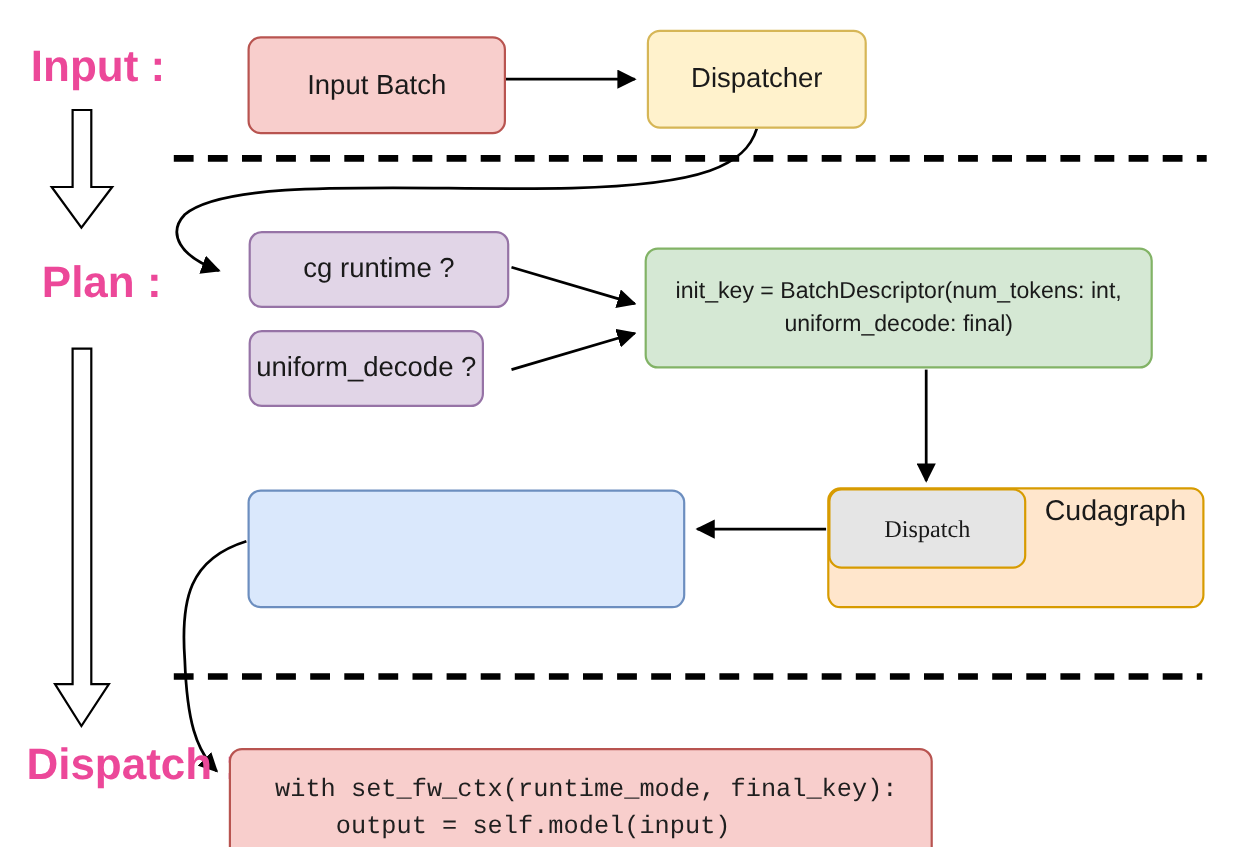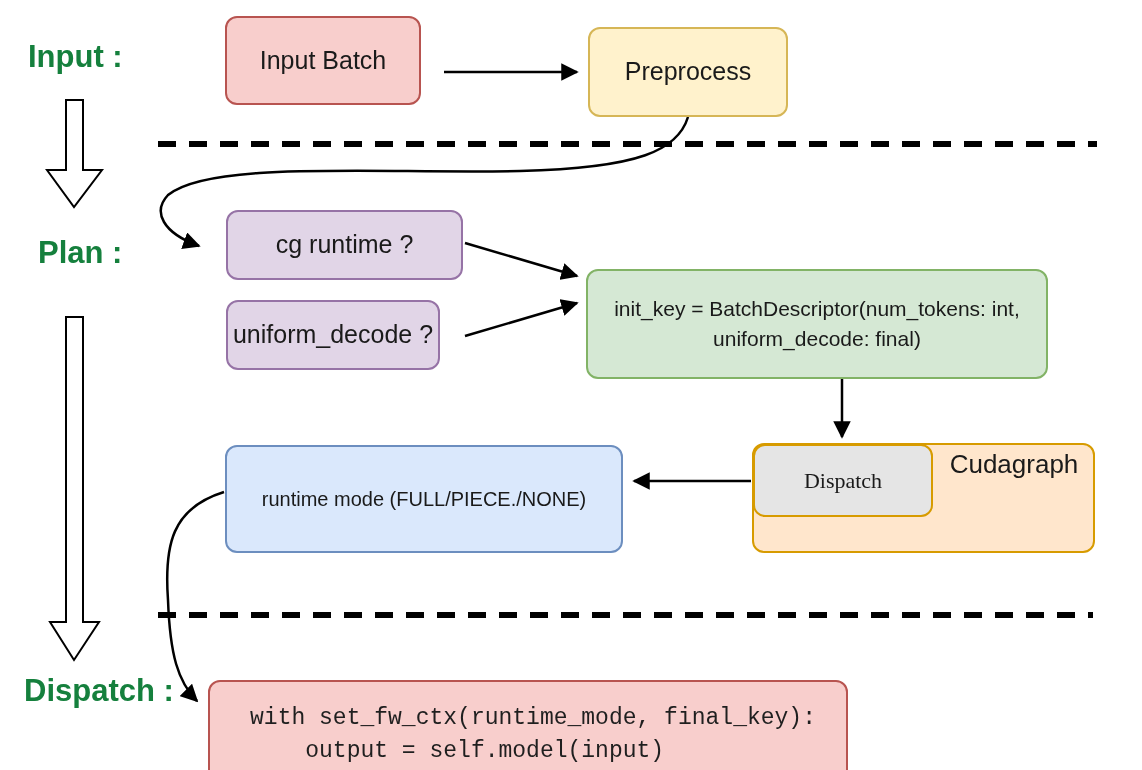--- a/index.html
+++ b/index.html
@@ -9,22 +9,22 @@
     height: 770px;
     background: #ffffff;
     font-family: "Liberation Sans", sans-serif;
     color: #1a1a1a;
     overflow: hidden;
   }
   .layer { position: absolute; left: 0; top: 0; width: 1142px; height: 770px; }
   .section-label {
     position: absolute;
     font-weight: bold;
-    font-size: 31px;
-    color: #15803d;
+    font-size: 40px;
+    color: #ec4899;
     white-space: nowrap;
   }
   .node {
     position: absolute;
     box-sizing: border-box;
     border: 2px solid;
     border-radius: 12px;
     display: flex;
     align-items: center;
     justify-content: center;
@@ -93,56 +93,55 @@
 
     <path d="M 751 481 L 634 481" stroke="#000000" stroke-width="2.5" fill="none" marker-end="url(#arrow)"></path>
 
     <path d="M 224 492 C 172 508, 164 545, 168 600 C 170 655, 178 682, 197 701" stroke="#000000" stroke-width="2.5" fill="none" marker-end="url(#arrow)"></path>
   </svg>
 
   <div class="section-label" style="left:28px; top:39px;">Input :</div>
   <div class="section-label" style="left:38px; top:235px;">Plan :</div>
   <div class="section-label" style="left:24px; top:673px;">Dispatch :</div>
 
-  <div class="node red" style="left:225px; top:16px; width:196px; height:89px;">
+  <div class="node red" style="left:225px; top:33px; width:235px; height:89px;">
     <span>Input Batch</span>
   </div>
 
   <div class="node yellow" style="left:588px; top:27px; width:200px; height:90px;">
-    <span>Preprocess</span>
+    <span>Dispatcher</span>
   </div>
 
   <div class="node purple" style="left:226px; top:210px; width:237px; height:70px;">
     <span>cg runtime ?</span>
   </div>
 
   <div class="node purple" style="left:226px; top:300px; width:214px; height:70px;">
     <span>uniform_decode ?</span>
   </div>
 
-  <div class="node green" style="left:586px; top:225px; width:462px; height:110px;margin-top:44px;">
+  <div class="node green" style="left:586px; top:225px; width:462px; height:110px;">
     <div>
       <div>init_key = BatchDescriptor(num_tokens: int,</div>
       <div>uniform_decode: final)</div>
     </div>
   </div>
 
   <div class="node orange-outer" style="left:752px; top:443px; width:343px; height:110px;"></div>
   <div class="node orange-inner" style="left:753px; top:444px; width:180px; height:73px;">
     <span>Dispatch</span>
   </div>
   <div class="dispatcher-text" style="left:933px; top:448px; width:162px; height:100px;">
     <div>
       <div>Cudagraph</div>
     </div>
   </div>
 
   <div class="node blue" style="left:225px; top:445px; width:398px; height:108px;">
     <div>
-      <div>runtime mode (FULL/PIECE./NONE)</div>
     </div>
   </div>
 
   <div class="node code" style="left:208px; top:680px; width:640px; height:109px;justify-content:center;">
     <div>
       <div class="code-line">with set_fw_ctx(runtime_mode, final_key):</div>
       <div class="code-line">    output = self.model(input)</div>
     </div>
   </div>
 

